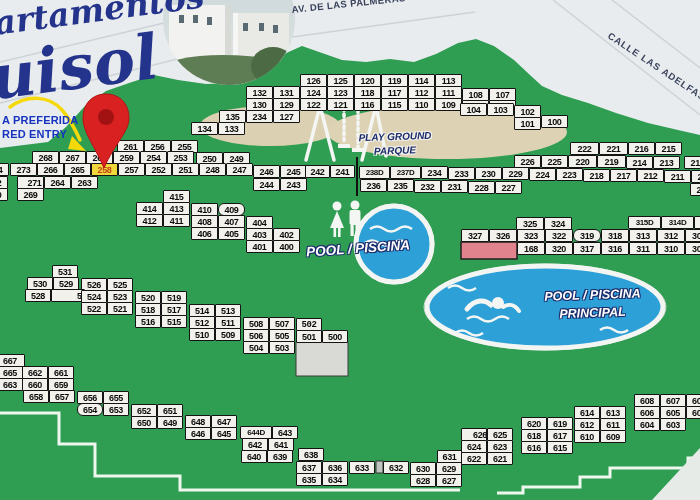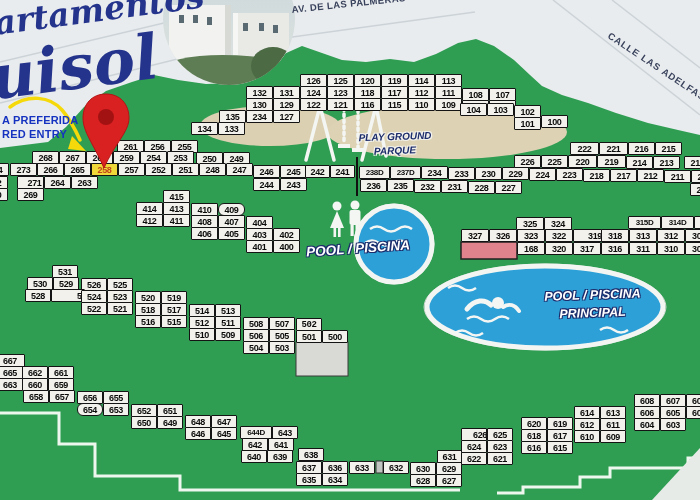--- a/index.html
+++ b/index.html
@@ -229,21 +229,21 @@
       <div class="unit" style="left: 684px; top: 156px; width: 27px; height: 13px;">210</div>
       <div class="unit" style="left: 516px; top: 217px; width: 28px; height: 13px;">325</div>
       <div class="unit" style="left: 544px; top: 217px; width: 28px; height: 13px;">324</div>
       <div class="unit wide" style="left: 628px; top: 216px; width: 33px; height: 13px;">315D</div>
       <div class="unit wide" style="left: 661px; top: 216px; width: 33px; height: 13px;">314D</div>
       <div class="unit wide" style="left: 694px; top: 216px; width: 33px; height: 13px;">313D</div>
       <div class="unit" style="left: 461px; top: 229px; width: 28px; height: 13px;">327</div>
       <div class="unit" style="left: 489px; top: 229px; width: 28px; height: 13px;">326</div>
       <div class="unit" style="left: 517px; top: 229px; width: 28px; height: 13px;">323</div>
       <div class="unit" style="left: 545px; top: 229px; width: 28px; height: 13px;">322</div>
-      <div class="unit" style="left: 573px; top: 229px; width: 44px; height: 13px;">319</div>
+      <div class="unit" style="left: 573px; top: 229px; width: 28px; height: 13px; border-radius: 6px;">319</div>
       <div class="unit" style="left: 601px; top: 229px; width: 28px; height: 13px;">318</div>
       <div class="unit" style="left: 629px; top: 229px; width: 28px; height: 13px;">313</div>
       <div class="unit" style="left: 657px; top: 229px; width: 28px; height: 13px;">312</div>
       <div class="unit" style="left: 685px; top: 229px; width: 28px; height: 13px;">308</div>
       <div class="unit" style="left: 517px; top: 242px; width: 28px; height: 13px;">168</div>
       <div class="unit" style="left: 545px; top: 242px; width: 28px; height: 13px;">320</div>
       <div class="unit" style="left: 573px; top: 242px; width: 28px; height: 13px;">317</div>
       <div class="unit" style="left: 601px; top: 242px; width: 28px; height: 13px;">316</div>
       <div class="unit" style="left: 629px; top: 242px; width: 28px; height: 13px;">311</div>
       <div class="unit" style="left: 657px; top: 242px; width: 28px; height: 13px;">310</div>

